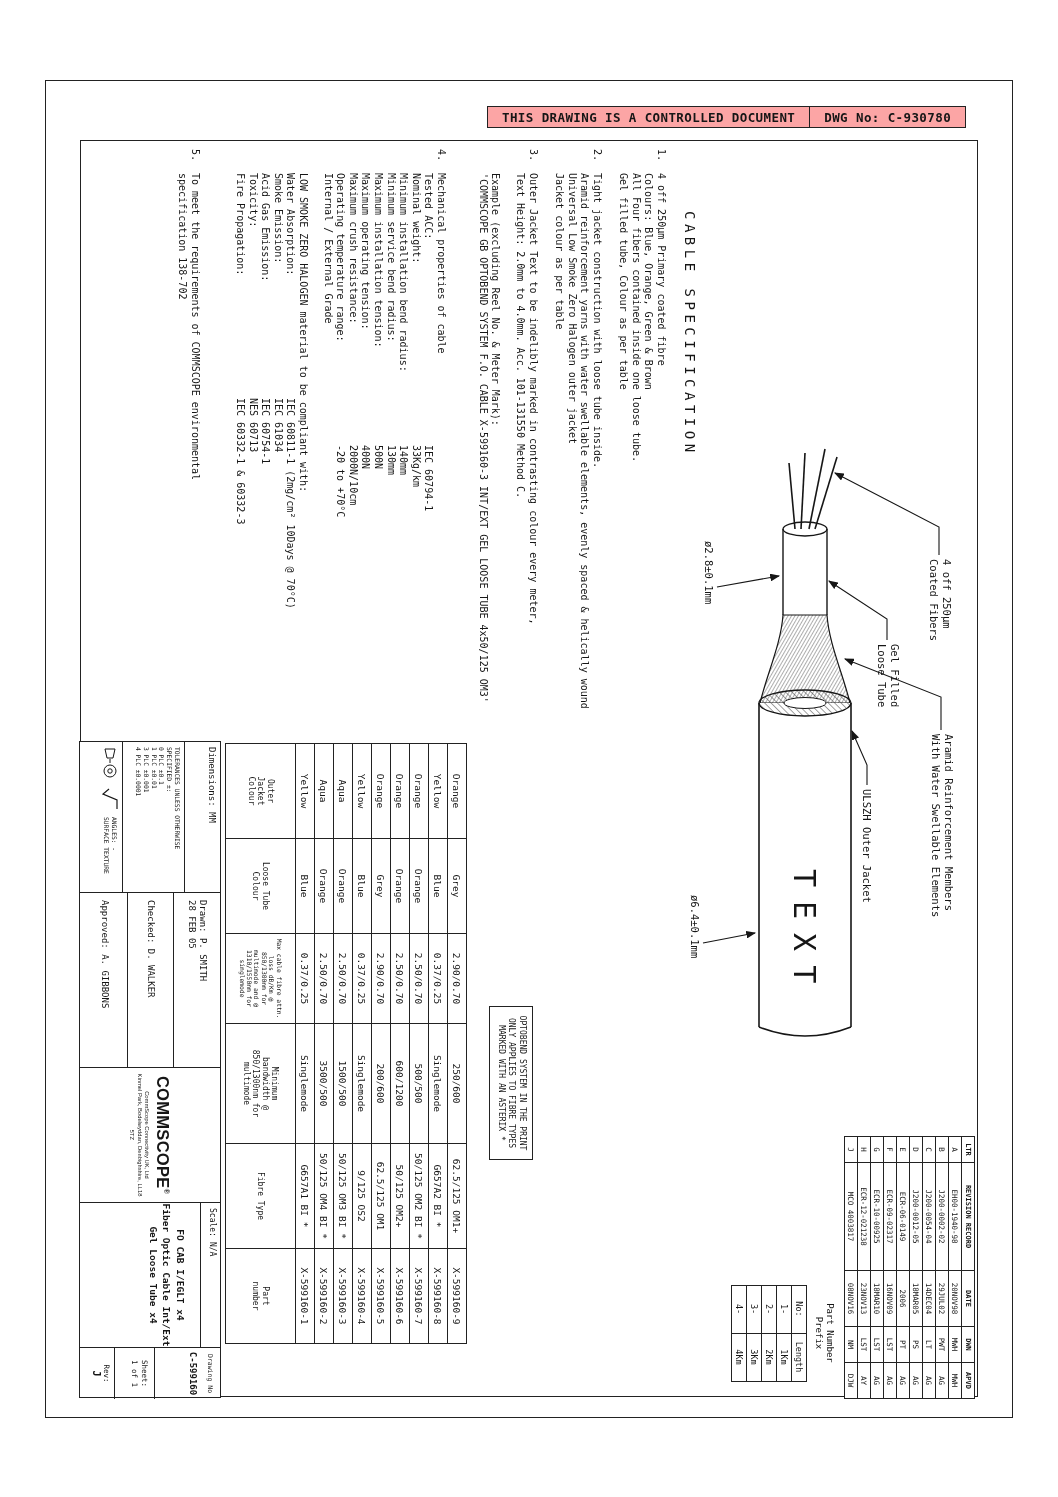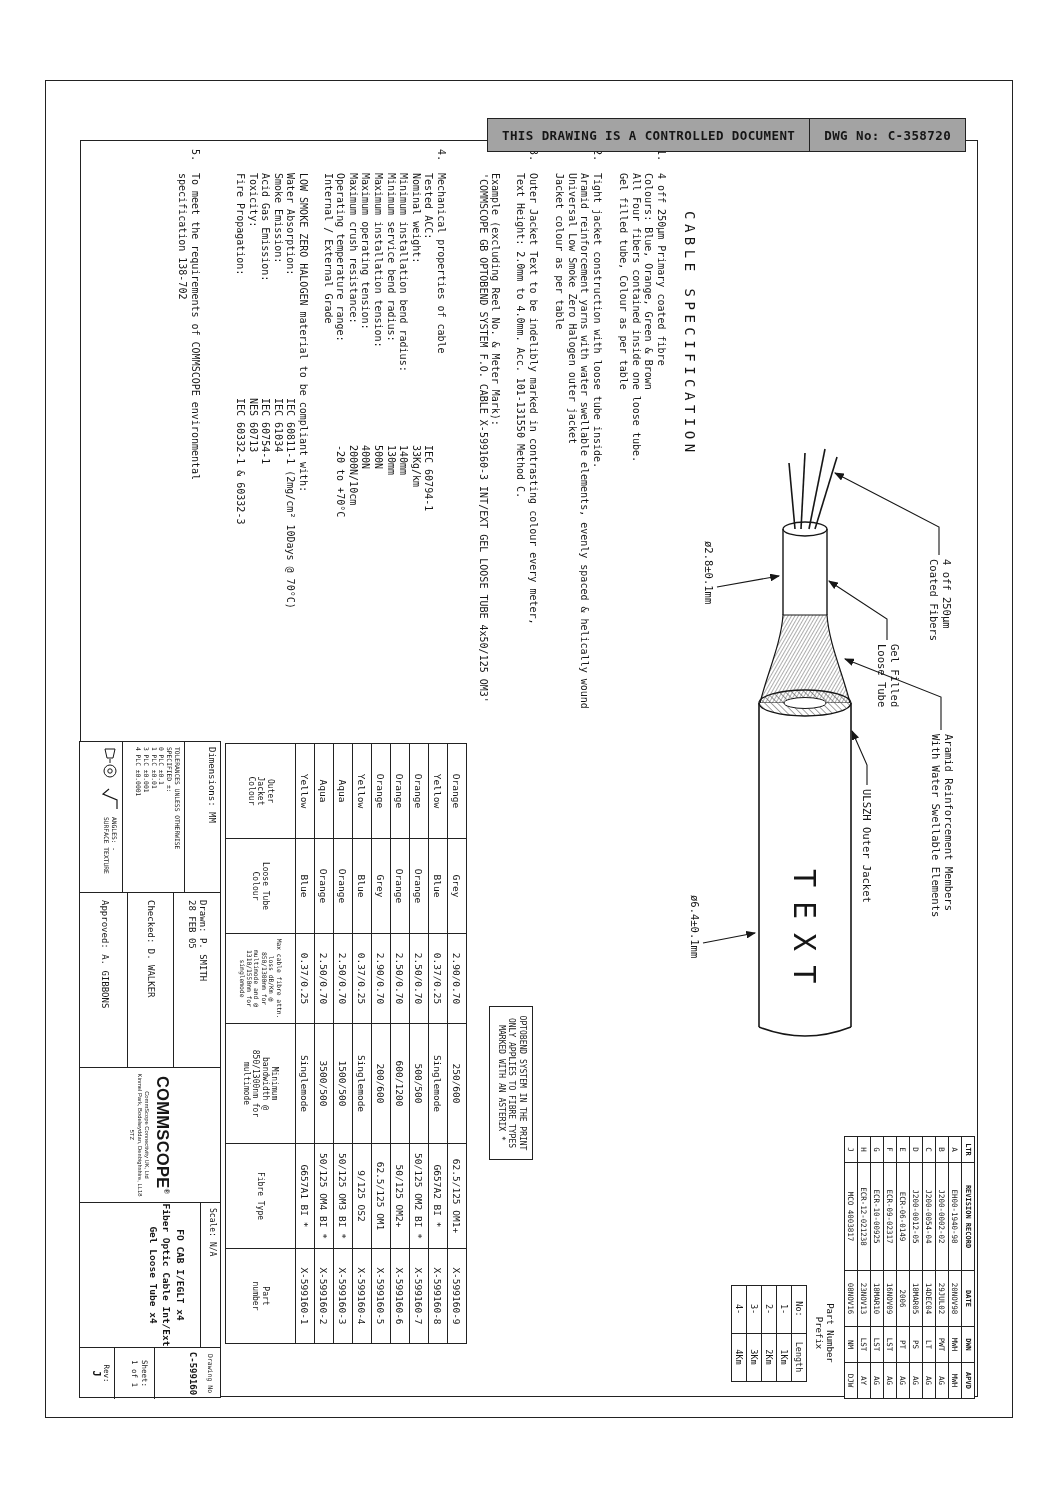--- a/index.html
+++ b/index.html
@@ -4,21 +4,21 @@
 <style>
   * { margin:0; padding:0; box-sizing:border-box; }
   html,body { background:#ffffff; }
   .page { position:relative; width:1058px; height:1497px; background:#fff;
           font-family:"DejaVu Sans Mono", monospace; color:#161616; overflow:hidden; }
 
   .outer-border { position:absolute; left:45px; top:80px; width:968px; height:1338px;
                   border:1.6px solid #222; }
 
   
-  .banner { position:absolute; left:487px; top:118px; height:34px; display:flex; z-index:5; background:#a3a3a3; }
+  .banner { position:absolute; left:487px; top:106px; height:22px; display:flex; z-index:5; background:#fca5a5; }
   .banner-box { border:1.6px solid #222; display:flex; align-items:center; justify-content:center;
                 font-size:12.5px; font-weight:bold; letter-spacing:.4px; padding:0 14px; white-space:nowrap; }
   .banner-box.second { border-left:none; }
 
   
   .landscape { position:absolute; left:80px; top:140px; width:1257px; height:898px;
                transform-origin:0 0; transform:translateX(898px) rotate(90deg);
                border:1.6px solid #222; background:#fff; }
 
   .sheet-title { position:absolute; left:70px; top:279px; font-size:14px; letter-spacing:4.5px; white-space:nowrap; }
@@ -87,21 +87,21 @@
   .revc .val { font-size:10px; font-weight:bold; }
 </style>
 </head>
 <body>
 
 <div class="page">
   <div class="outer-border"></div>
 
   <div class="banner">
     <div class="banner-box">THIS DRAWING IS A CONTROLLED DOCUMENT</div>
-    <div class="banner-box second">DWG No: C-358720</div>
+    <div class="banner-box second">DWG No: C-930780</div>
   </div>
 
   <div class="landscape">
 
     <div class="sheet-title">CABLE SPECIFICATION</div>
 
     <div class="note" style="top:310px">
       <span class="num">1.</span>
       <div>
 

